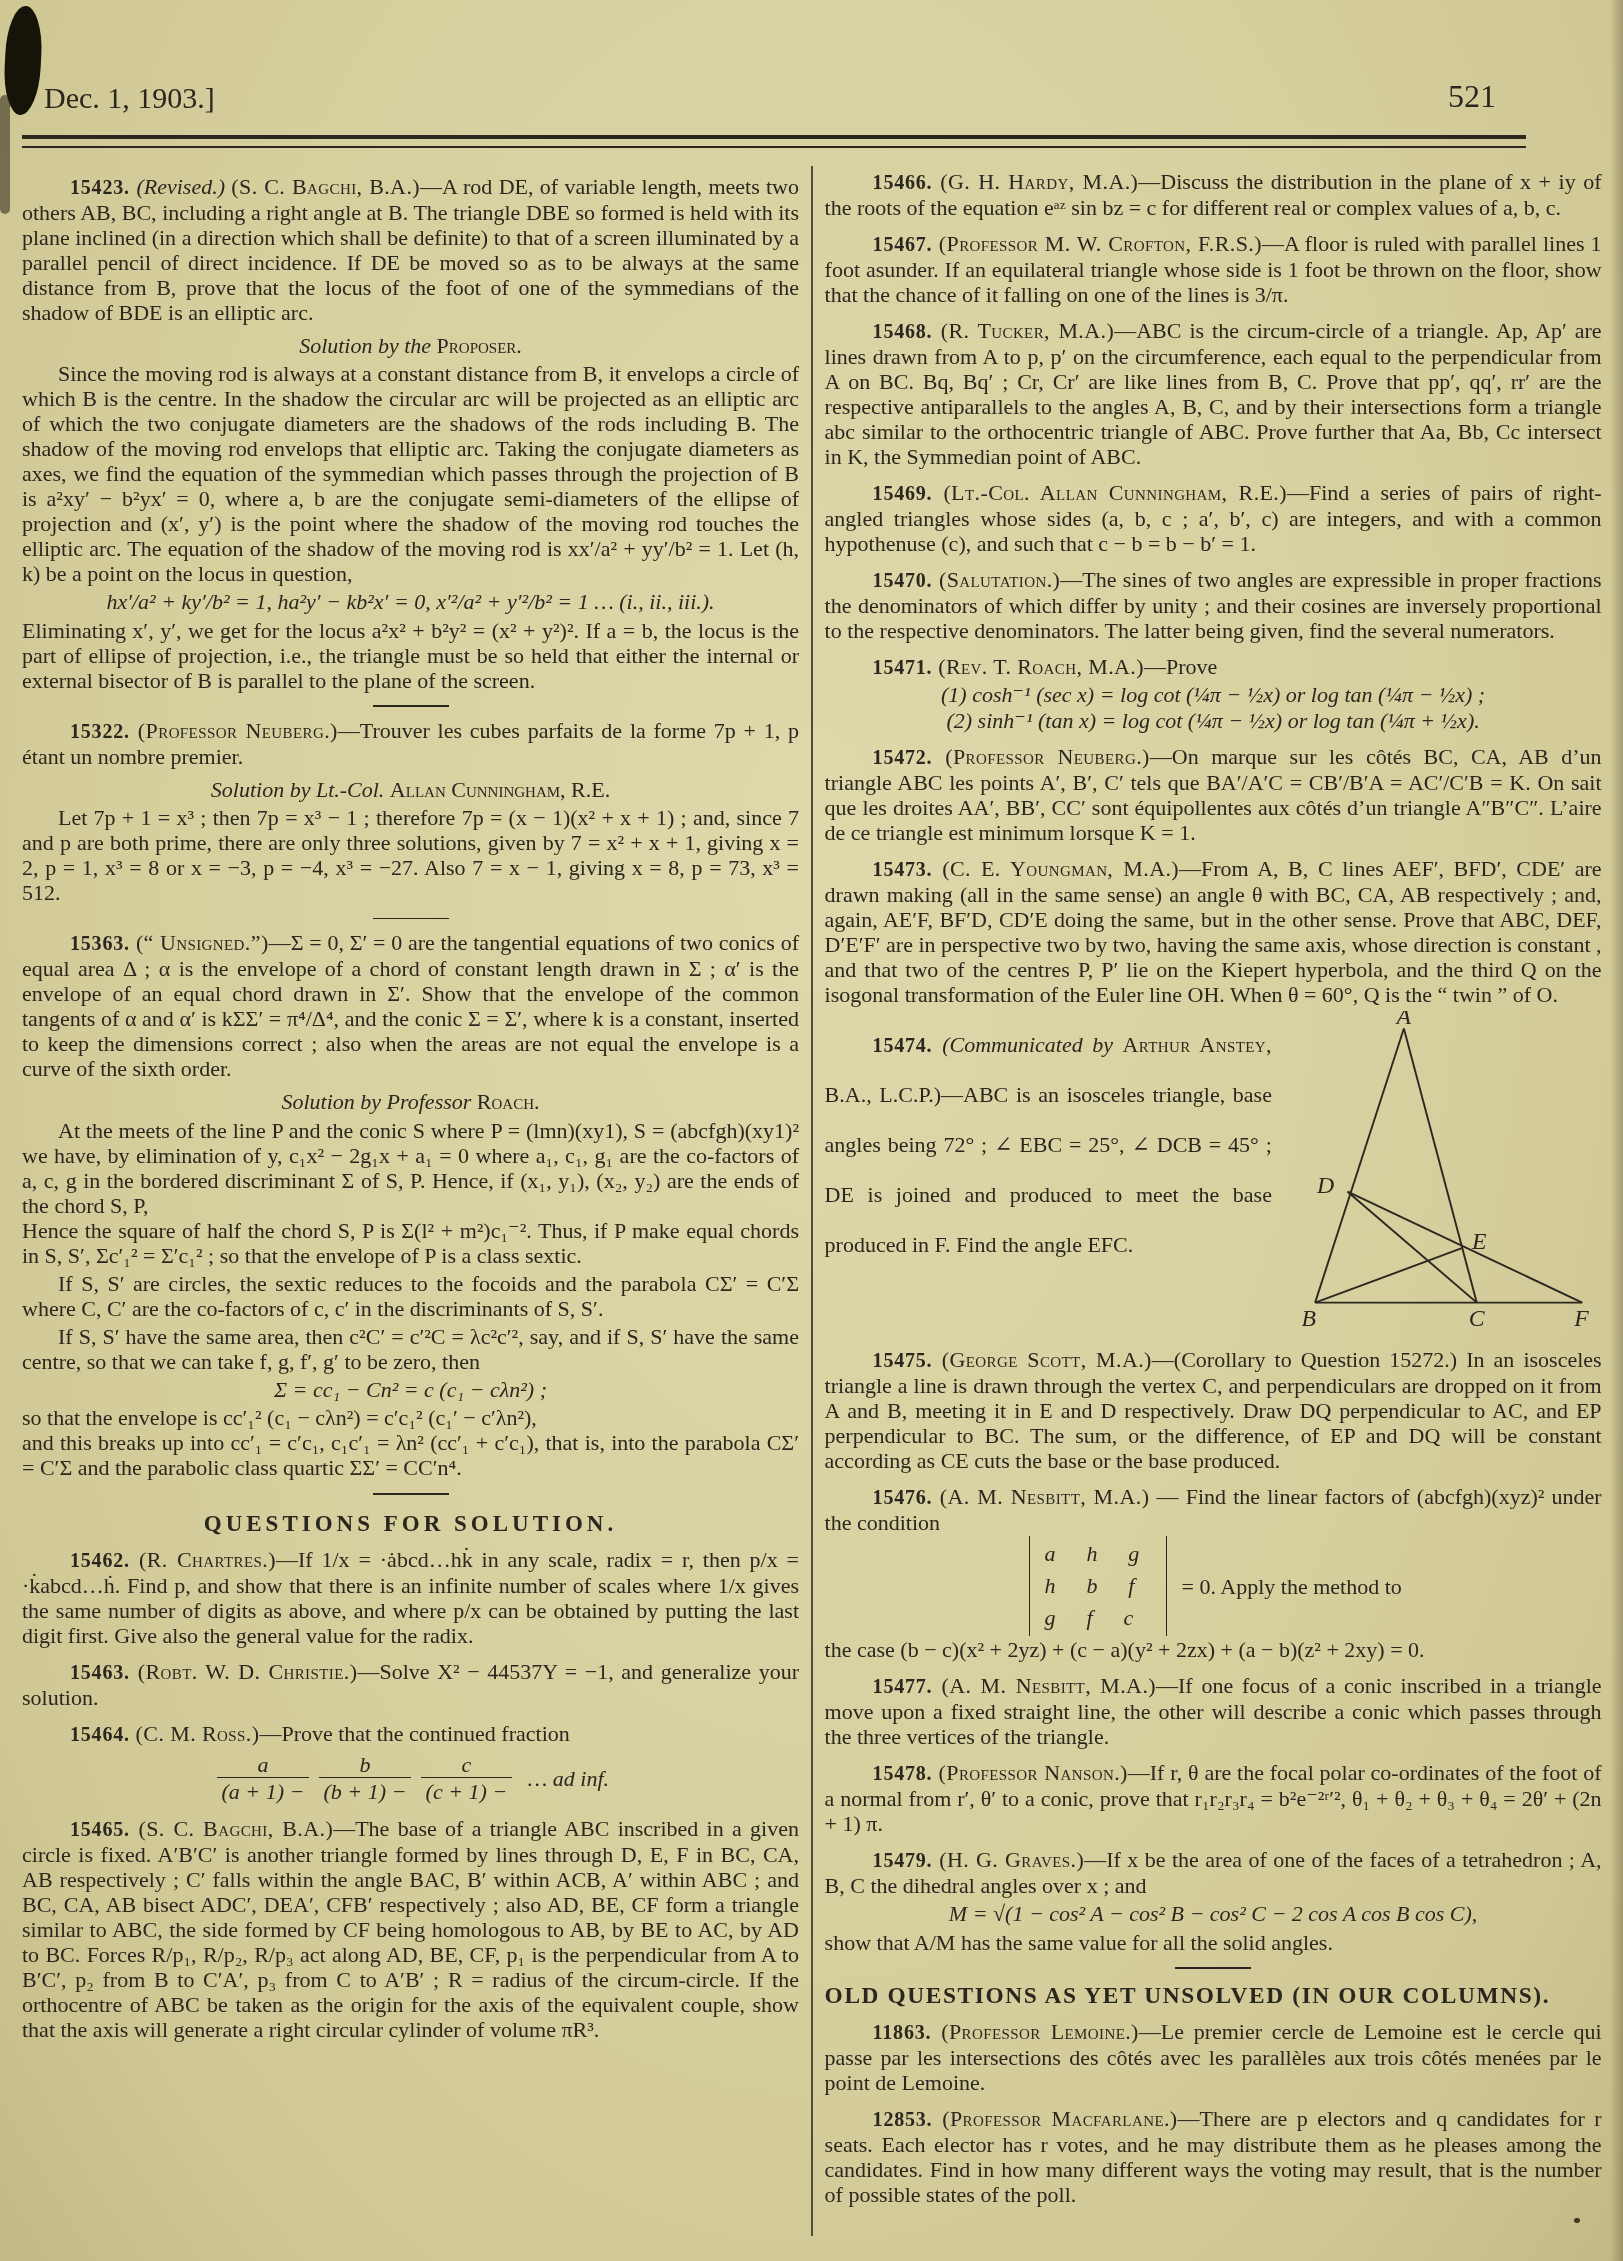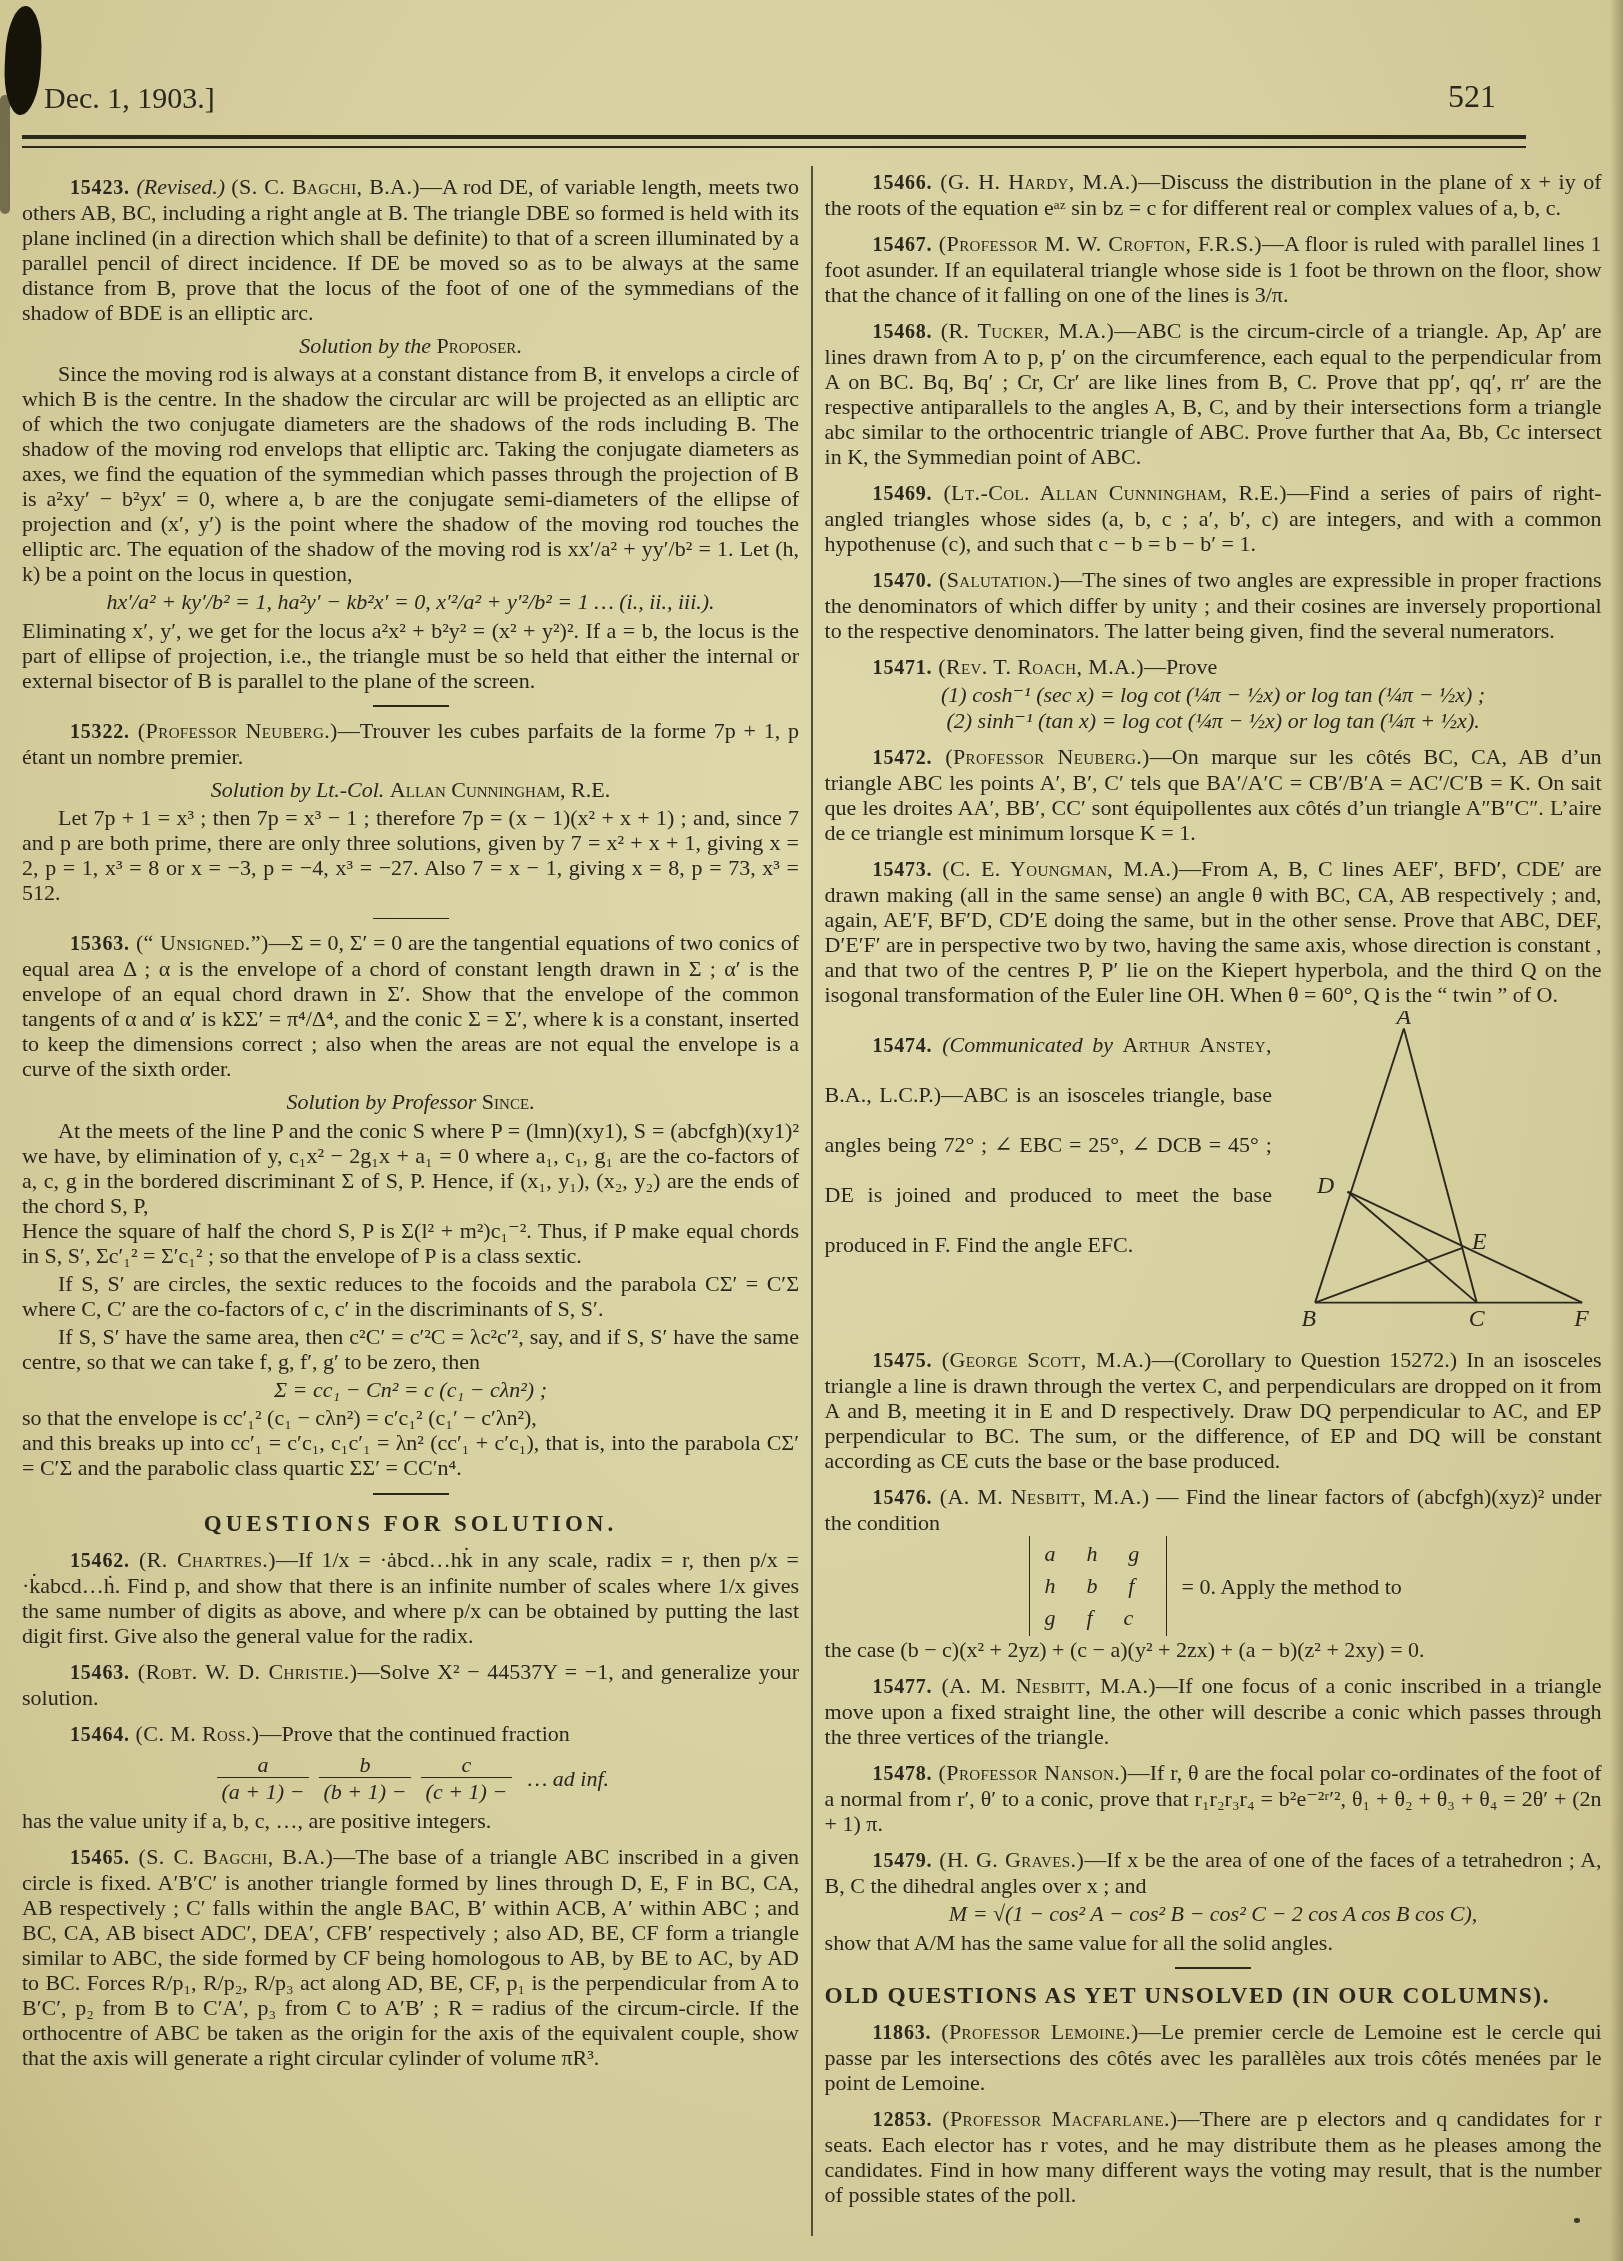--- a/index.html
+++ b/index.html
@@ -81,21 +81,21 @@
       <div class="eq">hx′/a² + ky′/b² = 1,  ha²y′ − kb²x′ = 0,  x′²/a² + y′²/b² = 1 … (i., ii., iii.).</div>
       <p class="cont">Eliminating x′, y′, we get for the locus a²x² + b²y² = (x² + y²)². If a = b, the locus is the part of ellipse of projection, i.e., the triangle must be so held that either the internal or external bisector of B is parallel to the plane of the screen.</p>
       <div class="hr-short"></div>
 
       <p class="prob"><span class="num">15322. </span><span class="sc">(Professor Neuberg.)</span><span>—Trouver les cubes parfaits de la forme 7p + 1, p étant un nombre premier.</span></p>
       <p class="sol"><span class="lead">Solution by Lt.-Col. </span><span class="name">Allan Cunningham, R.E.</span></p>
       <p class="para">Let 7p + 1 = x³ ; then 7p = x³ − 1 ; therefore 7p = (x − 1)(x² + x + 1) ; and, since 7 and p are both prime, there are only three solutions, given by 7 = x² + x + 1, giving x = 2, p = 1, x³ = 8 or x = −3, p = −4, x³ = −27. Also 7 = x − 1, giving x = 8, p = 73, x³ = 512.</p>
       <div class="hr-short"></div>
 
       <p class="prob"><span class="num">15363. </span><span class="sc">(“ Unsigned.”)</span><span>—Σ = 0, Σ′ = 0 are the tangential equations of two conics of equal area Δ ; α is the envelope of a chord of constant length drawn in Σ ; α′ is the envelope of an equal chord drawn in Σ′. Show that the envelope of the common tangents of α and α′ is kΣΣ′ = π⁴/Δ⁴, and the conic Σ = Σ′, where k is a constant, inserted to keep the dimensions correct ; also when the areas are not equal the envelope is a curve of the sixth order.</span></p>
-      <p class="sol"><span class="lead">Solution by Professor </span><span class="name">Since.</span></p>
+      <p class="sol"><span class="lead">Solution by Professor </span><span class="name">Roach.</span></p>
       <p class="para">At the meets of the line P and the conic S where P = (lmn)(xy1), S = (abcfgh)(xy1)² we have, by elimination of y, c₁x² − 2g₁x + a₁ = 0 where a₁, c₁, g₁ are the co-factors of a, c, g in the bordered discriminant Σ of S, P. Hence, if (x₁, y₁), (x₂, y₂) are the ends of the chord S, P,</p>
       <p class="cont">Hence the square of half the chord S, P is Σ(l² + m²)c₁⁻². Thus, if P make equal chords in S, S′, Σc′₁² = Σ′c₁² ; so that the envelope of P is a class sextic.</p>
       <p class="para">If S, S′ are circles, the sextic reduces to the focoids and the parabola CΣ′ = C′Σ where C, C′ are the co-factors of c, c′ in the discriminants of S, S′.</p>
       <p class="para">If S, S′ have the same area, then c²C′ = c′²C = λc²c′², say, and if S, S′ have the same centre, so that we can take f, g, f′, g′ to be zero, then</p>
       <div class="eq">Σ = cc₁ − Cn² = c (c₁ − cλn²) ;</div>
       <p class="cont">so that the envelope is  cc′₁² (c₁ − cλn²) = c′c₁² (c₁′ − c′λn²),</p>
       <p class="cont">and this breaks up into cc′₁ = c′c₁,  c₁c′₁ = λn² (cc′₁ + c′c₁),  that is, into the parabola CΣ′ = C′Σ and the parabolic class quartic ΣΣ′ = CC′n⁴.</p>
       <div class="hr-short"></div>
 
       <h3 class="qfs">QUESTIONS FOR SOLUTION.</h3>
@@ -111,21 +111,20 @@
         <span class="frac">
             <span class="n">b</span>
             <span class="d">(b + 1) −</span>
           </span>
         <span class="frac">
             <span class="n">c</span>
             <span class="d">(c + 1) −</span>
           </span>
         <span class="adinf">… ad inf.</span>
       </div>
-      <p class="cont">has the value unity if a, b, c, …, are positive integers.</p>
       <p class="prob"><span class="num">15465. </span><span class="sc">(S. C. Bagchi, B.A.)</span><span>—The base of a triangle ABC inscribed in a given circle is fixed. A′B′C′ is another triangle formed by lines through D, E, F in BC, CA, AB respectively ; C′ falls within the angle BAC, B′ within ACB, A′ within ABC ; and BC, CA, AB bisect ADC′, DEA′, CFB′ respectively ; also AD, BE, CF form a triangle similar to ABC, the side formed by CF being homologous to AB, by BE to AC, by AD to BC. Forces R/p₁, R/p₂, R/p₃ act along AD, BE, CF, p₁ is the perpendicular from A to B′C′, p₂ from B to C′A′, p₃ from C to A′B′ ; R = radius of the circum-circle. If the orthocentre of ABC be taken as the origin for the axis of the equivalent couple, show that the axis will generate a right circular cylinder of volume πR³.</span></p>
     </div>
 
     <div class="divider"></div>
 
     <div class="col">
       <p class="prob" style="margin-top:6.3px"><span class="num">15466. </span><span class="sc">(G. H. Hardy, M.A.)</span><span>—Discuss the distribution in the plane of x + iy of the roots of the equation eᵃᶻ sin bz = c for different real or complex values of a, b, c.</span></p>
       <p class="prob"><span class="num">15467. </span><span class="sc">(Professor M. W. Crofton, F.R.S.)</span><span>—A floor is ruled with parallel lines 1 foot asunder. If an equilateral triangle whose side is 1 foot be thrown on the floor, show that the chance of it falling on one of the lines is 3/π.</span></p>
       <p class="prob"><span class="num">15468. </span><span class="sc">(R. Tucker, M.A.)</span><span>—ABC is the circum-circle of a triangle. Ap, Ap′ are lines drawn from A to p, p′ on the circumference, each equal to the perpendicular from A on BC. Bq, Bq′ ; Cr, Cr′ are like lines from B, C. Prove that pp′, qq′, rr′ are the respective antiparallels to the angles A, B, C, and by their intersections form a triangle abc similar to the orthocentric triangle of ABC. Prove further that Aa, Bb, Cc intersect in K, the Symmedian point of ABC.</span></p>
       <p class="prob"><span class="num">15469. </span><span class="sc">(Lt.-Col. Allan Cunningham, R.E.)</span><span>—Find a series of pairs of right-angled triangles whose sides (a, b, c ; a′, b′, c) are integers, and with a common hypothenuse (c), and such that c − b = b − b′ = 1.</span></p>

